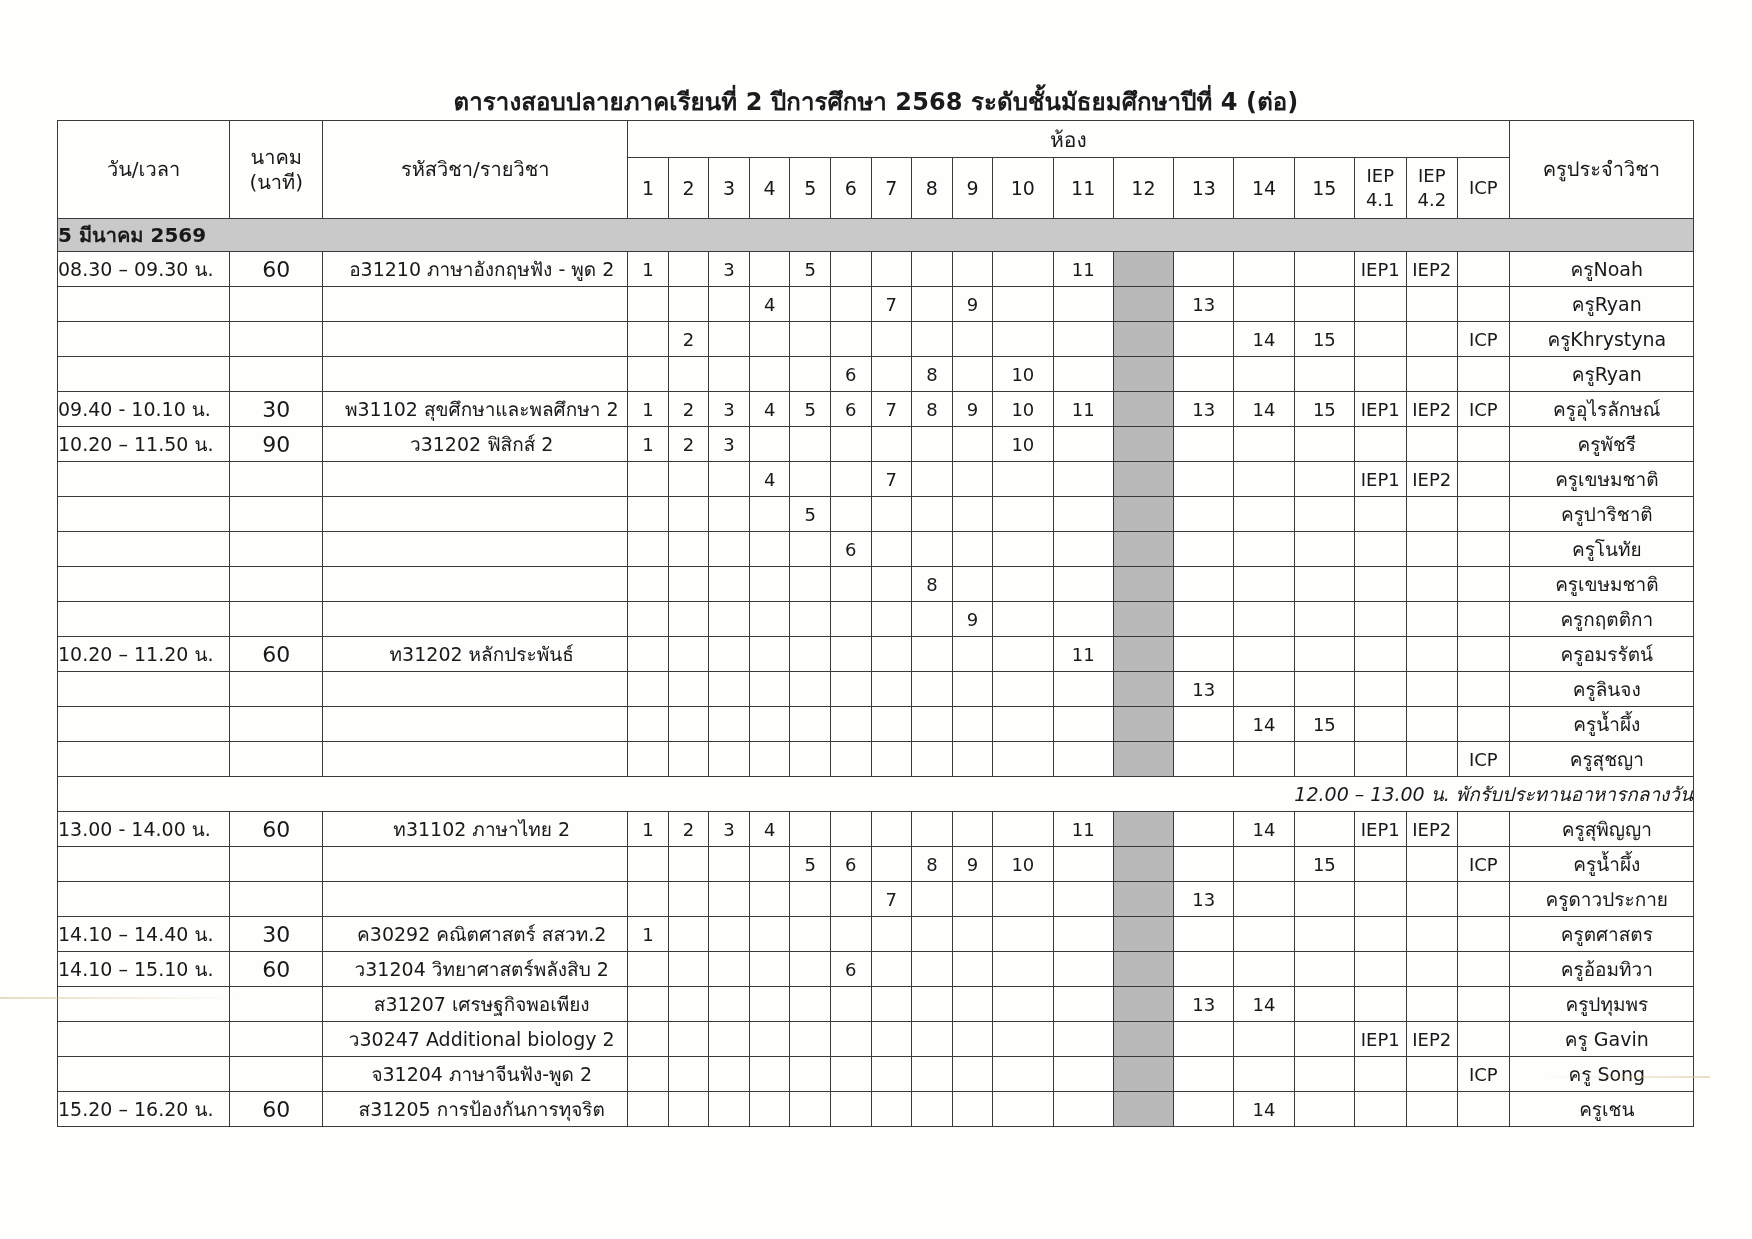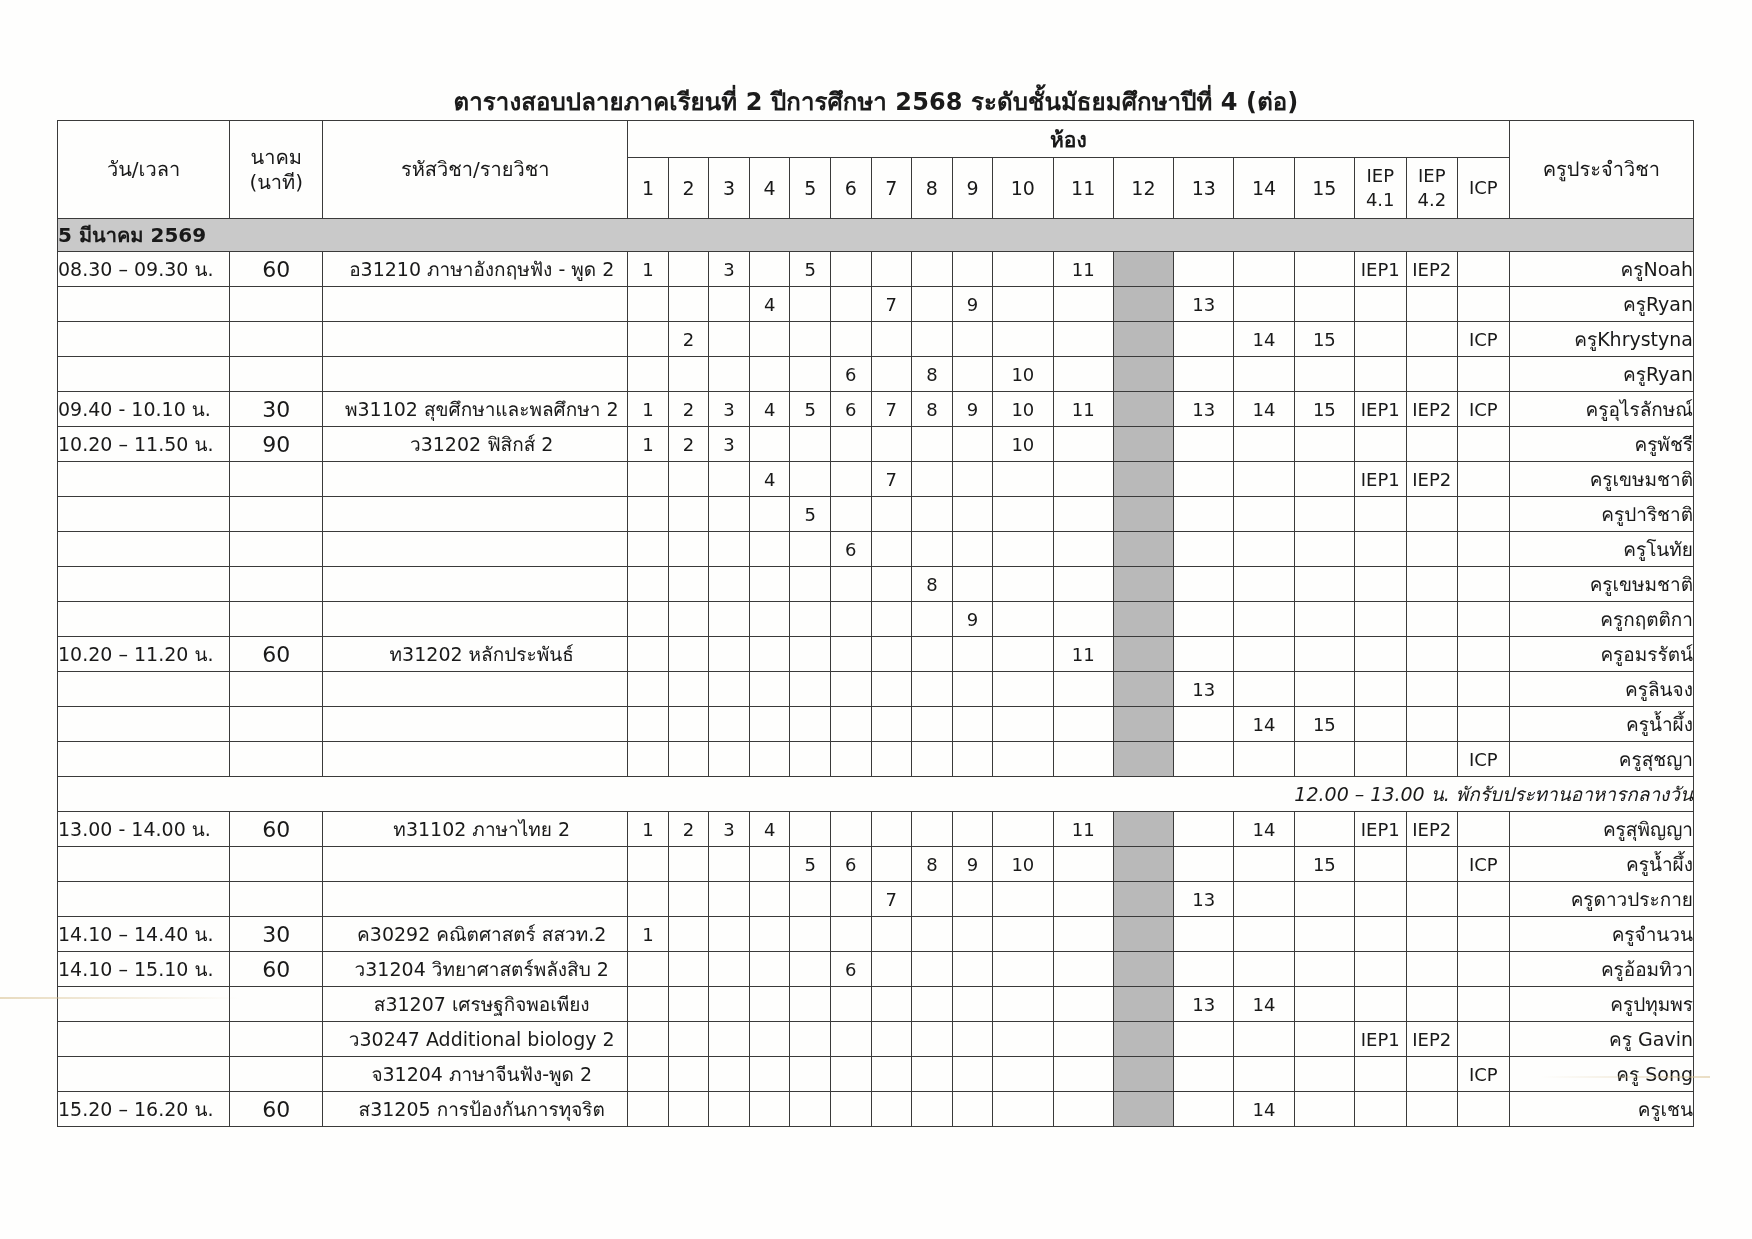--- a/index.html
+++ b/index.html
@@ -35,36 +35,36 @@
   col.c-time{width:157px;}
   col.c-min{width:85px;}
   col.c-subj{width:278px;}
   col.c-room{width:37px;}
   col.c-room-w{width:55px;}
   col.c-iep{width:47px;}
   col.c-teacher{width:168px;}
 
   thead th{font-size:20px;height:auto;}
   th.h-main{height:96px;line-height:1.22;}
-  th.h-rooms{height:36px;font-size:21px;font-weight:bold;}
+  th.h-rooms{height:36px;font-size:21px;}
   th.h-num{height:60px;font-size:19px;vertical-align:middle;}
   th.h-iep{height:60px;font-size:18px;line-height:1.35;}
 
   tr.daterow td{
     background:#c9c9c9;
     text-align:left;
     font-size:20px;
     font-weight:700;
     height:32px;
   }
 
   td.time-c{font-size:19px;text-align:left;}
   td.min-c{font-size:22px;text-align:center;}
   td.subj-c{font-size:19px;text-align:center;padding-left:13px;}
-  td.teacher-c{font-size:19px;text-align:right;padding-left:11px;}
+  td.teacher-c{font-size:19px;text-align:center;padding-left:11px;}
   td.room-c{font-size:18px;}
   td.blocked{background:#b9b9b9;}
 
   tr.datarow td{height:34px;}
   tr.lunchrow td{height:34px;}
   td.lunch-c{
     font-style:italic;font-size:19px;text-align:right;
   }
 
   
@@ -602,21 +602,21 @@
             <td class="room-c"></td>
             <td class="room-c"></td>
             <td class="room-c"></td>
             <td class="room-c blocked"></td>
             <td class="room-c"></td>
             <td class="room-c"></td>
             <td class="room-c"></td>
             <td class="room-c"></td>
             <td class="room-c"></td>
             <td class="room-c"></td>
-            <td class="teacher-c">ครูจำนวน</td>
+            <td class="teacher-c">ครูตศาสตร</td>
           </tr>
           <tr class="datarow">
             <td class="time-c">14.10 – 15.10 น.</td>
             <td class="min-c">60</td>
             <td class="subj-c">ว31204  วิทยาศาสตร์พลังสิบ 2</td>
             <td class="room-c"></td>
             <td class="room-c"></td>
             <td class="room-c"></td>
             <td class="room-c"></td>
             <td class="room-c"></td>

